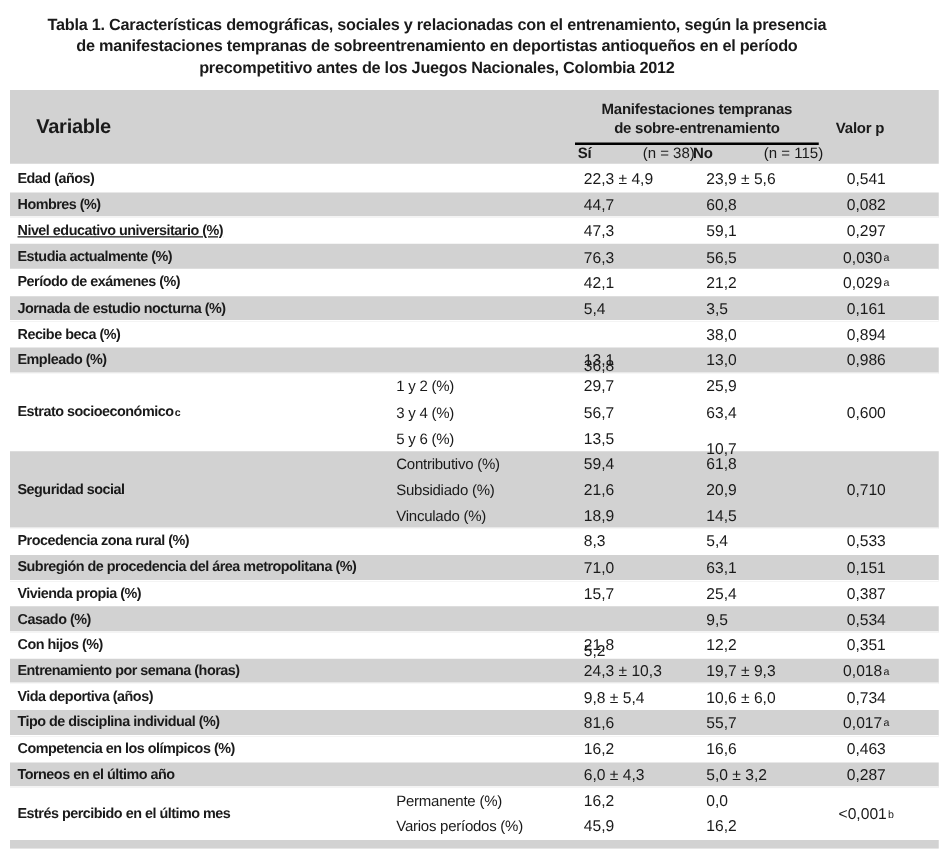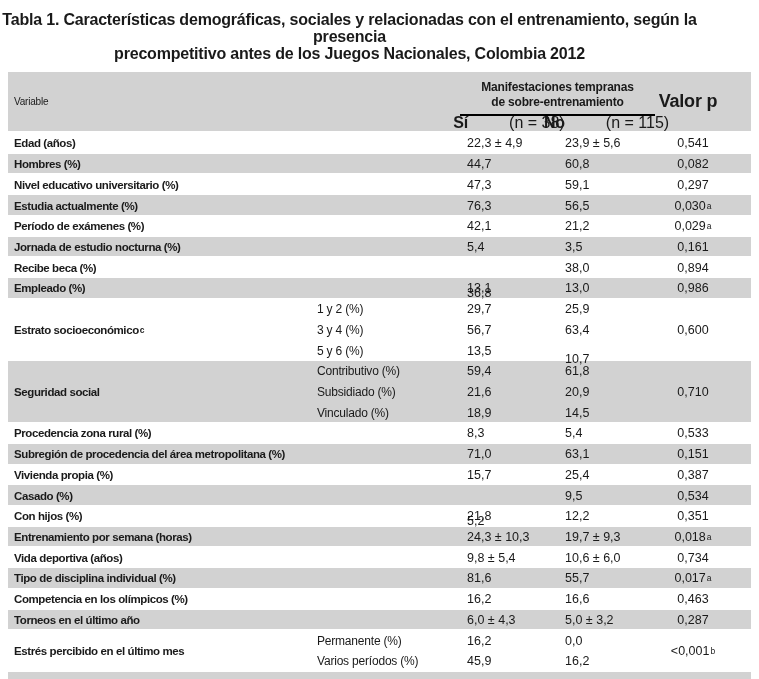--- a/index.html
+++ b/index.html
@@ -15,67 +15,67 @@
     font-family: "Liberation Sans", sans-serif;
     color: var(--text);
     position: relative;
     overflow: hidden;
   }
 
   
   .title {
     position: absolute; top: 11px; left: 0; width: 699px;
     text-align: center;
-    font-weight: bold; font-size: 16px; line-height: 17px;
+    font-weight: bold; font-size: 13px; line-height: 17px;
     letter-spacing: -0.2px;
   }
 
   
   .table {
     position: absolute; top: 72px; left: 8px; width: 743px;
   }
 
   
   .thead {
     display: grid;
     grid-template-columns: var(--cols);
     height: 59px;
     background: var(--header-bg);
   }
   .th-variable {
     grid-column: 1; align-self: center;
-    padding-left: 6px;
-    font-weight: normal; font-size: 10px; letter-spacing: -0.2px;
+    padding-left: 21px;
+    font-weight: bold; font-size: 16px; letter-spacing: -0.2px;
   }
   .th-groupwrap {
     grid-column: 3 / span 2;
     display: flex; flex-direction: column;
   }
   .th-group {
     height: 44px;
     display: flex; align-items: center; justify-content: center;
     text-align: center;
     font-weight: bold; font-size: 12px; line-height: 15px; letter-spacing: -0.2px;
     padding: 6px 14px 2px 14px;
     border-bottom: 2px solid #000000;
   }
   .th-subrow {
     height: 13px;
     display: grid; grid-template-columns: 98px 97px;
   }
   .th-sub {
     display: flex; align-items: center; justify-content: center;
-    font-size: 16px; line-height: 13px; white-space: nowrap; gap: 38px;
+    font-size: 12px; line-height: 13px; white-space: nowrap; gap: 38px;
   }
   .th-sub b { letter-spacing: -0.2px; }
   .th-sub .n-part { margin-left: 3px; }
   .th-valorp {
     grid-column: 5; align-self: center;
     text-align: center; padding-right: 30px;
-    font-weight: bold; font-size: 18px; letter-spacing: -0.2px;
+    font-weight: bold; font-size: 12px; letter-spacing: -0.2px;
   }
 
   
   .tbody { margin-top: 2px; }
   .rowgroup {
     display: grid;
     grid-template-columns: var(--cols);
     grid-auto-rows: 20.73px;
   }
   .rowgroup.shaded { background: var(--shade); box-shadow: 0 -1px 0 #ffffff inset, 0 1px 0 #ffffff; }
@@ -98,20 +98,21 @@
     position: absolute; left: 8px; bottom: 0;
     width: 743px; height: 7px;
     background: var(--shade);
   }
 </style>
 </head>
 <body>
 
 <div class="title">
   <div>Tabla 1. Características demográficas, sociales y relacionadas con el entrenamiento, según la presencia</div>
+  <div>de manifestaciones tempranas de sobreentrenamiento en deportistas antioqueños en el período</div>
   <div>precompetitivo antes de los Juegos Nacionales, Colombia 2012</div>
 </div>
 
 <div class="table">
   <div class="thead">
     <div class="th-variable">Variable</div>
     <div class="th-groupwrap">
       <div class="th-group">Manifestaciones tempranas de sobre-entrenamiento</div>
       <div class="th-subrow">
         <div class="th-sub">
@@ -135,21 +136,21 @@
         <div class="cell pval" style="grid-row: 1 / span 1;">0,541</div>
       </div>
       <div class="rowgroup shaded">
         <div class="cell var" style="grid-row: 1 / span 1;">Hombres (%)</div>
         <div class="cell sublabel" style="grid-row: 1;"></div>
         <div class="cell val-si" style="grid-row: 1;">44,7</div>
         <div class="cell val-no" style="grid-row: 1;">60,8</div>
         <div class="cell pval" style="grid-row: 1 / span 1;">0,082</div>
       </div>
       <div class="rowgroup">
-        <div class="cell var" style="grid-row: 1 / span 1;">Nivel educativo universitario (%)</div>
+        <div class="cell var" style="grid-row: 1 / span 1; text-decoration: underline;">Nivel educativo universitario (%)</div>
         <div class="cell sublabel" style="grid-row: 1;"></div>
         <div class="cell val-si" style="grid-row: 1;">47,3</div>
         <div class="cell val-no" style="grid-row: 1;">59,1</div>
         <div class="cell pval" style="grid-row: 1 / span 1;">0,297</div>
       </div>
       <div class="rowgroup shaded">
         <div class="cell var" style="grid-row: 1 / span 1;">Estudia actualmente (%)</div>
         <div class="cell sublabel" style="grid-row: 1;"></div>
         <div class="cell val-si" style="grid-row: 1;">76,3</div>
         <div class="cell val-no" style="grid-row: 1;">56,5</div>

